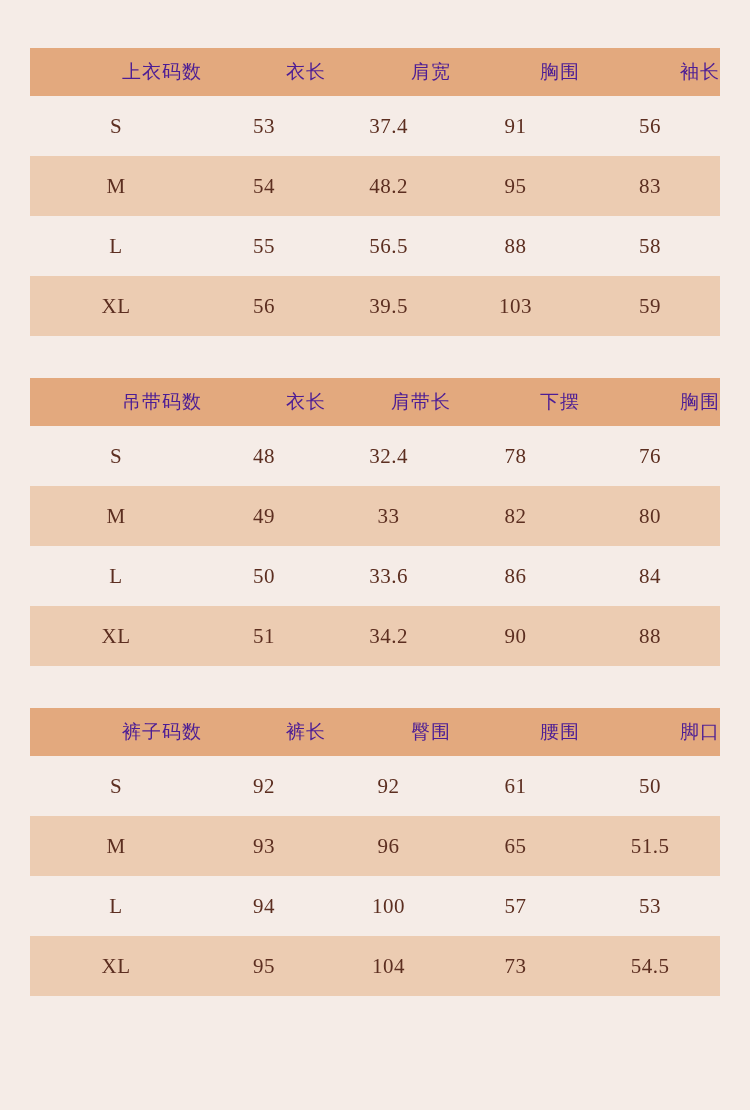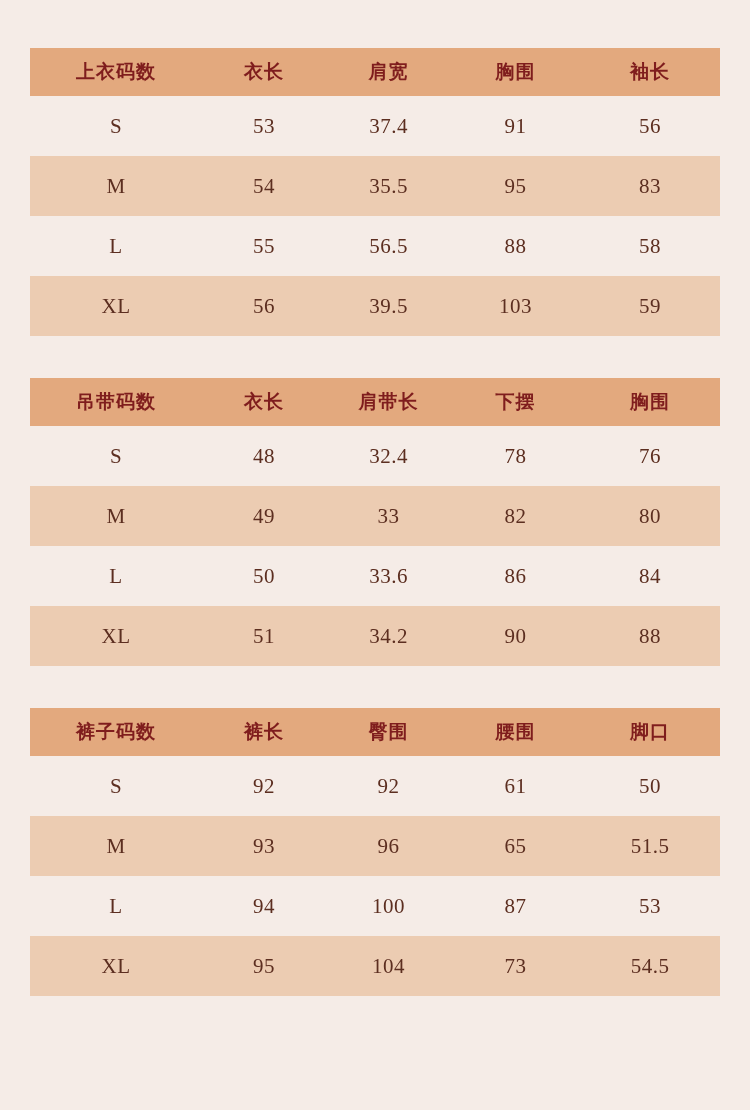--- a/index.html
+++ b/index.html
@@ -31,25 +31,25 @@
   }
   .size-table col.c0 { width: 172px; }
   .size-table col.c1 { width: 124px; }
   .size-table col.c2 { width: 125px; }
   .size-table col.c3 { width: 129px; }
   .size-table col.c4 { width: 140px; }
 
   .size-table thead th {
     height: 48px;
     background: #e3a97e;
-    color: #7f1d1d;
+    color: #4c1d95;
     font-size: 19px;
-    font-weight: bold;
+    font-weight: normal;
     letter-spacing: 1px;
-    text-align: center;
+    text-align: right;
     vertical-align: middle;
     padding: 0;
     border: none;
   }
   .size-table tbody td {
     height: 60px;
     font-size: 21px;
     color: #5c2e20;
     text-align: center;
     vertical-align: middle;
@@ -90,21 +90,21 @@
       <tr class="row-odd">
         <td>S</td>
         <td>53</td>
         <td>37.4</td>
         <td>91</td>
         <td>56</td>
       </tr>
       <tr class="row-even">
         <td>M</td>
         <td>54</td>
-        <td>35.5</td>
+        <td>48.2</td>
         <td>95</td>
         <td>83</td>
       </tr>
       <tr class="row-odd">
         <td>L</td>
         <td>55</td>
         <td>56.5</td>
         <td>88</td>
         <td>58</td>
       </tr>
@@ -196,21 +196,21 @@
         <td>M</td>
         <td>93</td>
         <td>96</td>
         <td>65</td>
         <td>51.5</td>
       </tr>
       <tr class="row-odd">
         <td>L</td>
         <td>94</td>
         <td>100</td>
-        <td>87</td>
+        <td>57</td>
         <td>53</td>
       </tr>
       <tr class="row-even">
         <td>XL</td>
         <td>95</td>
         <td>104</td>
         <td>73</td>
         <td>54.5</td>
       </tr>
     </tbody>

